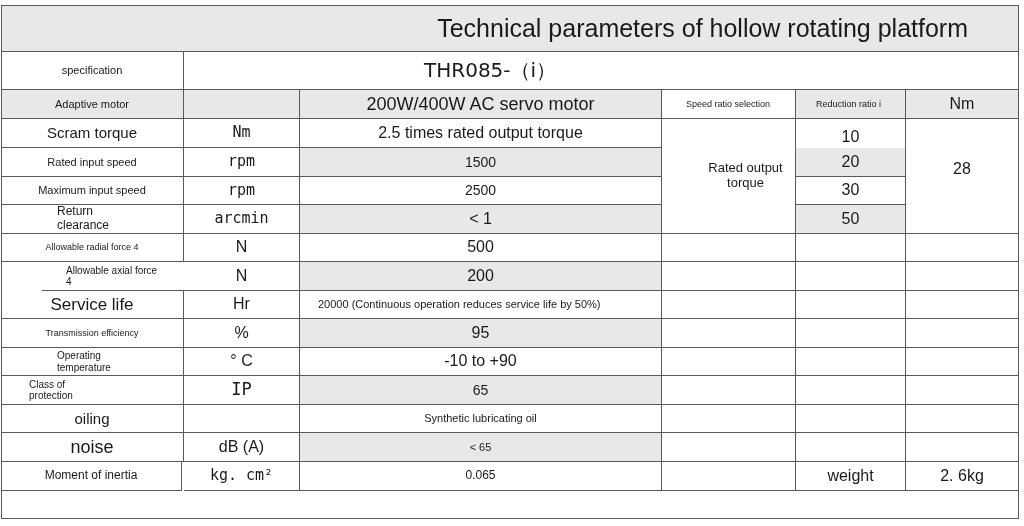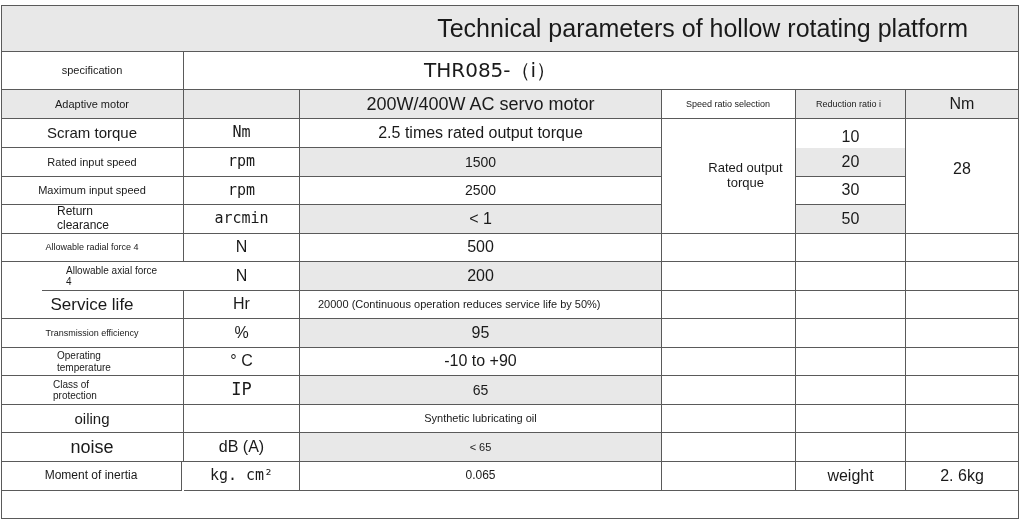--- a/index.html
+++ b/index.html
@@ -83,21 +83,21 @@
   <div class="cell b w unit-sans" style="left:183px;top:314px;width:116px;height:29px;">%</div>
   <div class="cell b g val-lg" style="left:299px;top:314px;width:362px;height:29px;">95</div>
 
   <div class="cell b w lbl-xs two-line" style="left:0;top:343px;width:183px;height:28px;padding-left:56px;font-size:10px;">
     <span>Operating</span>
     <span>temperature</span>
   </div>
   <div class="cell b w unit-sans" style="left:183px;top:343px;width:116px;height:28px;">°  C</div>
   <div class="cell b w val-lg" style="left:299px;top:343px;width:362px;height:28px;">-10 to +90</div>
 
-  <div class="cell b w lbl-xs two-line" style="left:0;top:371px;width:183px;height:29px;padding-left:52px;font-size:10px;">
+  <div class="cell b w lbl-xs two-line" style="left:0;top:371px;width:183px;height:29px;padding-left:28px;font-size:10px;">
     <span>Class of</span>
     <span>protection</span>
   </div>
   <div class="cell b w unit" style="left:183px;top:371px;width:116px;height:29px;font-size:17px;">IP</div>
   <div class="cell b g val" style="left:299px;top:371px;width:362px;height:29px;">65</div>
 
   <div class="cell b w lbl-lg" style="left:0;top:400px;width:183px;height:28px;">oiling</div>
   <div class="cell b w unit-sans" style="left:183px;top:400px;width:116px;height:28px;"></div>
   <div class="cell b w val-sm" style="left:299px;top:400px;width:362px;height:28px;">Synthetic lubricating oil</div>
 

